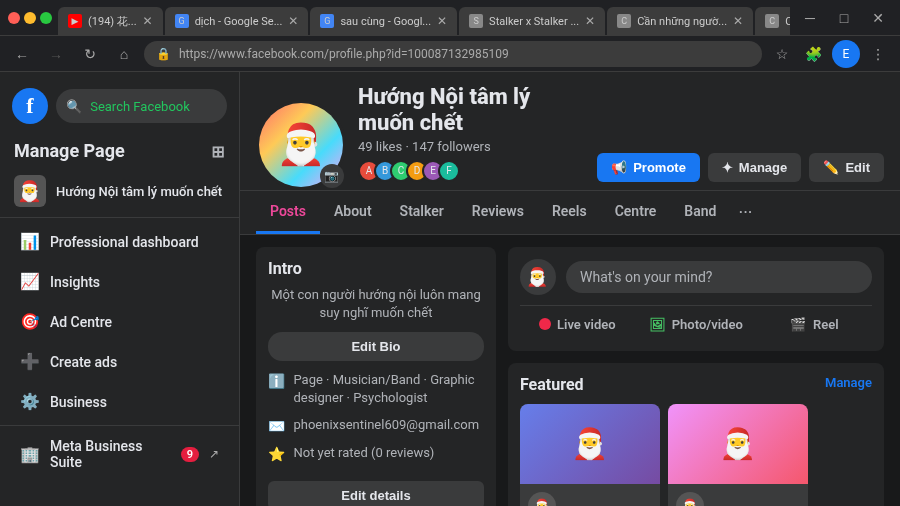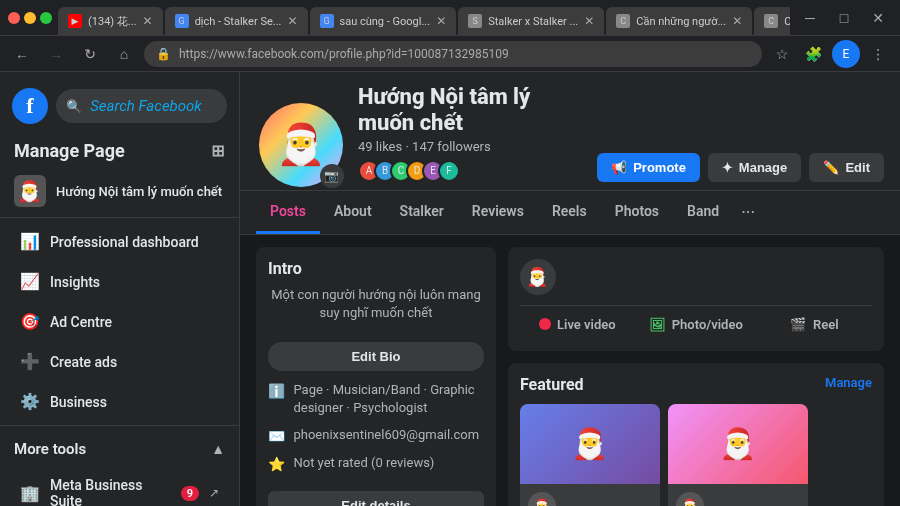--- a/index.html
+++ b/index.html
@@ -23,21 +23,21 @@
 
     
     .fb-container { display: flex; height: 434px; background: #18191a; }
 
     
     .sidebar { width: 240px; min-width: 240px; background: #242526; padding: 8px 0; overflow-y: auto; border-right: 1px solid #3a3b3c; }
     .fb-logo-area { display: flex; align-items: center; gap: 8px; padding: 8px 12px; }
     .fb-logo { width: 36px; height: 36px; background: #1877f2; border-radius: 50%; display: flex; align-items: center; justify-content: center; color: white; font-size: 22px; font-weight: bold; font-family: Georgia, serif; flex-shrink: 0; }
     .search-box { flex: 1; height: 34px; background: #3a3b3c; border-radius: 20px; display: flex; align-items: center; padding: 0 10px; gap: 8px; cursor: text; }
     .search-icon { color: #aaa; font-size: 13px; }
-    .manage-page-header { padding: 8px 14px; font-size: 18px; font-weight: 700; color: #e4e6eb; display: flex; align-items: center; }
+    .manage-page-header { padding: 8px 14px; font-size: 18px; font-weight: 700; color: #e4e6eb; display: flex; align-items: flex-end; }
     .page-item { display: flex; align-items: center; gap: 10px; padding: 6px 14px; cursor: pointer; }
     .page-avatar { width: 32px; height: 32px; border-radius: 6px; object-fit: cover; flex-shrink: 0; background: #555; overflow: hidden; display: flex; align-items: center; justify-content: center; font-size: 20px; }
     .page-name { font-size: 13px; font-weight: 500; color: #e4e6eb; }
     .sidebar-nav-item { display: flex; align-items: center; gap: 10px; padding: 10px 14px; cursor: pointer; border-radius: 6px; margin: 1px 6px; }
     .sidebar-nav-icon { font-size: 16px; color: #b0b3b8; }
     .sidebar-nav-text { font-size: 14px; font-weight: 500; color: #e4e6eb; }
     .more-tools-header { display: flex; align-items: center; justify-content: space-between; padding: 10px 14px; cursor: pointer; }
     .more-tools-label { font-size: 15px; font-weight: 600; color: #e4e6eb; }
     .meta-suite-item { display: flex; align-items: center; gap: 10px; padding: 8px 14px; cursor: pointer; border-radius: 6px; margin: 1px 6px; }
     .badge { background: #e41e3f; color: white; border-radius: 10px; padding: 1px 6px; font-size: 11px; font-weight: 600; }
@@ -70,21 +70,21 @@
     .profile-nav-tab.active { color: #ec4899; border-bottom-color: #1877f2; }
     .ellipsis-btn { color: #b0b3b8; cursor: pointer; padding: 8px; font-size: 18px; }
 
     
     .content-columns { display: flex; gap: 12px; padding: 12px 16px; }
 
     
     .left-column { width: 240px; min-width: 240px; }
     .intro-card { background: #242526; border-radius: 8px; padding: 12px; }
     .intro-title { font-size: 16px; font-weight: 700; color: #e4e6eb; margin-bottom: 8px; }
-    .intro-text { font-size: 13px; color: #b0b3b8; margin-bottom: 20px; line-height: 1.4; text-align: center; }
+    .intro-text { font-size: 13px; color: #b0b3b8; margin-bottom: 10px; line-height: 1.4; text-align: center; }
     .edit-bio-btn { width: 100%; background: #3a3b3c; color: #e4e6eb; border: none; border-radius: 14px; padding: 7px; font-size: 13px; font-weight: 600; cursor: pointer; margin-bottom: 10px; }
     .intro-detail { display: flex; align-items: flex-start; gap: 8px; margin-bottom: 8px; font-size: 13px; color: #b0b3b8; line-height: 1.4; }
     .intro-icon { font-size: 14px; color: #b0b3b8; margin-top: 1px; flex-shrink: 0; }
     .edit-details-btn { width: 100%; background: #3a3b3c; color: #e4e6eb; border: none; border-radius: 6px; padding: 7px; font-size: 13px; font-weight: 600; cursor: pointer; margin-top: 8px; }
 
     
     .right-column { flex: 1; }
     .post-box { background: #242526; border-radius: 8px; padding: 12px; margin-bottom: 12px; }
     .post-box-top { display: flex; align-items: center; gap: 10px; margin-bottom: 10px; }
     .post-avatar { width: 36px; height: 36px; border-radius: 50%; background: #3a3b3c; overflow: hidden; display: flex; align-items: center; justify-content: center; font-size: 18px; flex-shrink: 0; }
@@ -113,26 +113,26 @@
 
 <div class="browser-chrome">
   <div style="display:flex;align-items:center;gap:4px;flex-shrink:0;">
     <div style="width:12px;height:12px;border-radius:50%;background:#ff5f57;"></div>
     <div style="width:12px;height:12px;border-radius:50%;background:#febc2e;"></div>
     <div style="width:12px;height:12px;border-radius:50%;background:#28c840;"></div>
   </div>
   <div class="browser-tabs">
     <div class="tab">
       <div class="tab-favicon" style="background:#ff0000;">▶</div>
-      <span class="tab-title">(134) 花...</span>
+      <span class="tab-title">(194) 花...</span>
       <span class="tab-close">✕</span>
     </div>
     <div class="tab">
       <div class="tab-favicon" style="background:#4285f4;">G</div>
-      <span class="tab-title">dịch - Stalker Se...</span>
+      <span class="tab-title">dịch - Google Se...</span>
       <span class="tab-close">✕</span>
     </div>
     <div class="tab">
       <div class="tab-favicon" style="background:#4285f4;">G</div>
       <span class="tab-title">sau cùng - Googl...</span>
       <span class="tab-close">✕</span>
     </div>
     <div class="tab">
       <div class="tab-favicon" style="background:#888;">S</div>
       <span class="tab-title">Stalker x Stalker ...</span>
@@ -175,21 +175,21 @@
 </div>
 
 <div class="fb-container">
 
   <div class="sidebar">
 
     <div class="fb-logo-area">
       <div class="fb-logo">f</div>
       <div class="search-box">
         <span class="search-icon">🔍</span>
-        <span style="font-size:15px;color:#0ea5e9;font-style:italic;">Search Facebook</span>
+        <span style="font-size:13px;color:#22c55e;">Search Facebook</span>
       </div>
     </div>
 
     <div class="manage-page-header">
       <span>Manage Page</span>
       <span style="margin-left:auto;color:#b0b3b8;font-size:16px;">⊞</span>
     </div>
 
     <div class="page-item">
       <div class="page-avatar">🎅</div>
@@ -214,24 +214,20 @@
       <span class="sidebar-nav-icon">➕</span>
       <span class="sidebar-nav-text">Create ads</span>
     </div>
     <div class="sidebar-nav-item">
       <span class="sidebar-nav-icon">⚙️</span>
       <span class="sidebar-nav-text">Business</span>
     </div>
 
     <div class="divider"></div>
 
-    <div class="more-tools-header">
-      <span class="more-tools-label">More tools</span>
-      <span style="color:#b0b3b8;font-size:14px;">▲</span>
-    </div>
 
     <div class="meta-suite-item">
       <span style="font-size:16px;">🏢</span>
       <span class="sidebar-nav-text">Meta Business Suite</span>
       <span class="badge">9</span>
       <span class="external-icon">↗</span>
     </div>
 
   </div>
 
@@ -275,21 +271,21 @@
           </button>
         </div>
       </div>
 
       <div class="profile-nav">
         <div class="profile-nav-tab active">Posts</div>
         <div class="profile-nav-tab">About</div>
         <div class="profile-nav-tab">Stalker</div>
         <div class="profile-nav-tab">Reviews</div>
         <div class="profile-nav-tab">Reels</div>
-        <div class="profile-nav-tab">Photos</div>
+        <div class="profile-nav-tab">Centre</div>
         <div class="profile-nav-tab">Band</div>
         <div class="ellipsis-btn">···</div>
       </div>
     </div>
 
     <div class="content-columns">
 
       <div class="left-column">
         <div class="intro-card">
           <div class="intro-title">Intro</div>
@@ -309,20 +305,21 @@
           </div>
           <button class="edit-details-btn">Edit details</button>
         </div>
       </div>
 
       <div class="right-column">
 
         <div class="post-box">
           <div class="post-box-top">
             <div class="post-avatar">🎅</div>
+            <div class="post-input">What's on your mind?</div>
           </div>
           <div class="divider"></div>
           <div class="post-actions">
             <div class="post-action-btn">
               <div class="live-dot"></div>
               <span>Live video</span>
             </div>
             <div class="post-action-btn">
               <span class="photo-icon">🖼</span>
               <span>Photo/video</span>

